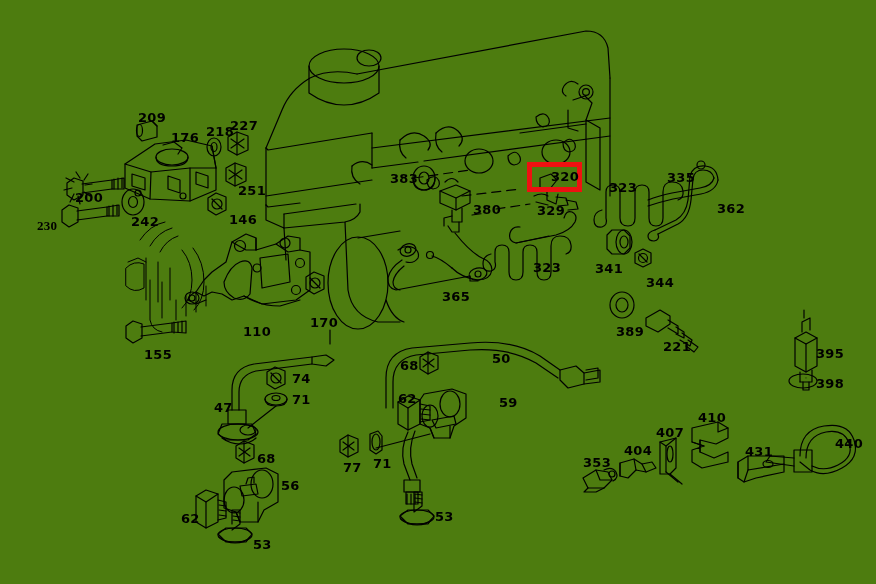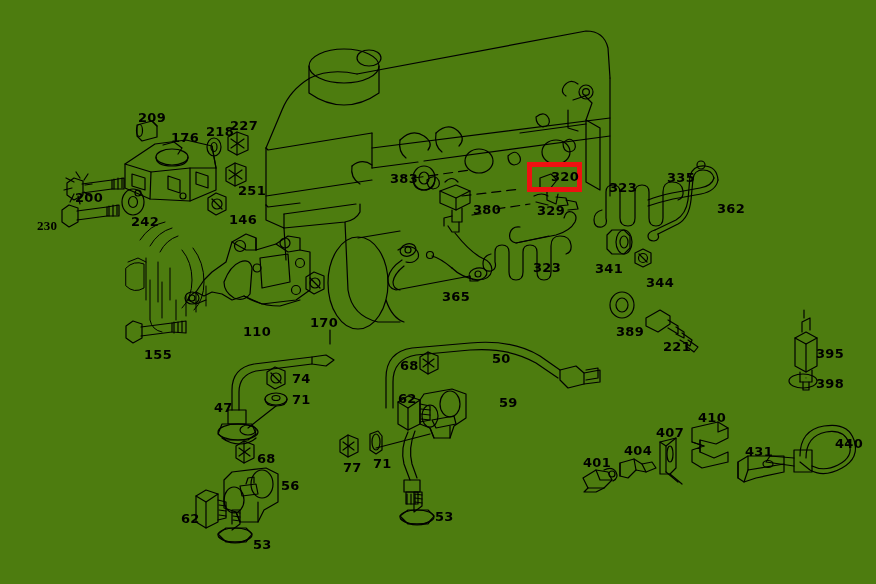--- a/index.html
+++ b/index.html
@@ -540,21 +540,21 @@
     <div class="label" style="left:281px; top:479px;">56</div>
     <div class="label" style="left:181px; top:512px;">62</div>
     <div class="label" style="left:253px; top:538px;">53</div>
     <div class="label" style="left:492px; top:352px;">50</div>
     <div class="label" style="left:400px; top:359px;">68</div>
     <div class="label" style="left:398px; top:392px;">62</div>
     <div class="label" style="left:459px; top:396px;margin-left:40px;">59</div>
     <div class="label" style="left:343px; top:461px;">77</div>
     <div class="label" style="left:373px; top:457px;">71</div>
     <div class="label" style="left:435px; top:510px;">53</div>
-    <div class="label" style="left:583px; top:456px;">401</div>
+    <div class="label" style="left:583px; top:456px;">353</div>
     <div class="label" style="left:624px; top:444px;">404</div>
     <div class="label" style="left:656px; top:426px;">407</div>
     <div class="label" style="left:698px; top:411px;">410</div>
     <div class="label" style="left:745px; top:445px;">431</div>
     <div class="label" style="left:791px; top:437px;margin-left:44px;">440</div>
   </div>
 
 </div>
 
 </body></html>

